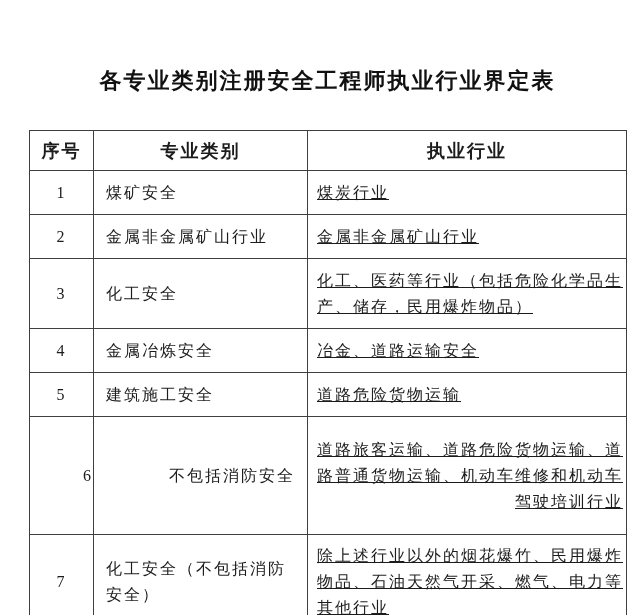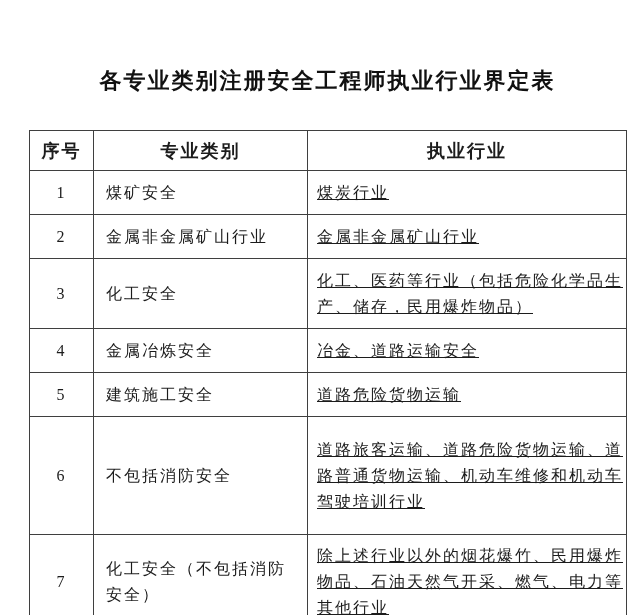--- a/index.html
+++ b/index.html
@@ -74,21 +74,21 @@
     padding-right: 12px;
   }
   td.ind-cell {
     text-align: left;
     padding-left: 9px;
     padding-right: 3px;
     text-decoration: underline;
   }
   tr.h44 td { height: 44px; }
   tr.h70 td { height: 70px; }
-  tr.h91 td { height: 118px; }
+  tr.h91 td { height: 118px; text-align: right; }
   tr.h95 td { height: 95px; }
 </style>
 </head>
 <body>
 
 <div class="page">
 
 
   <div class="doc-title">各专业类别注册安全工程师执业行业界定表</div>
 

